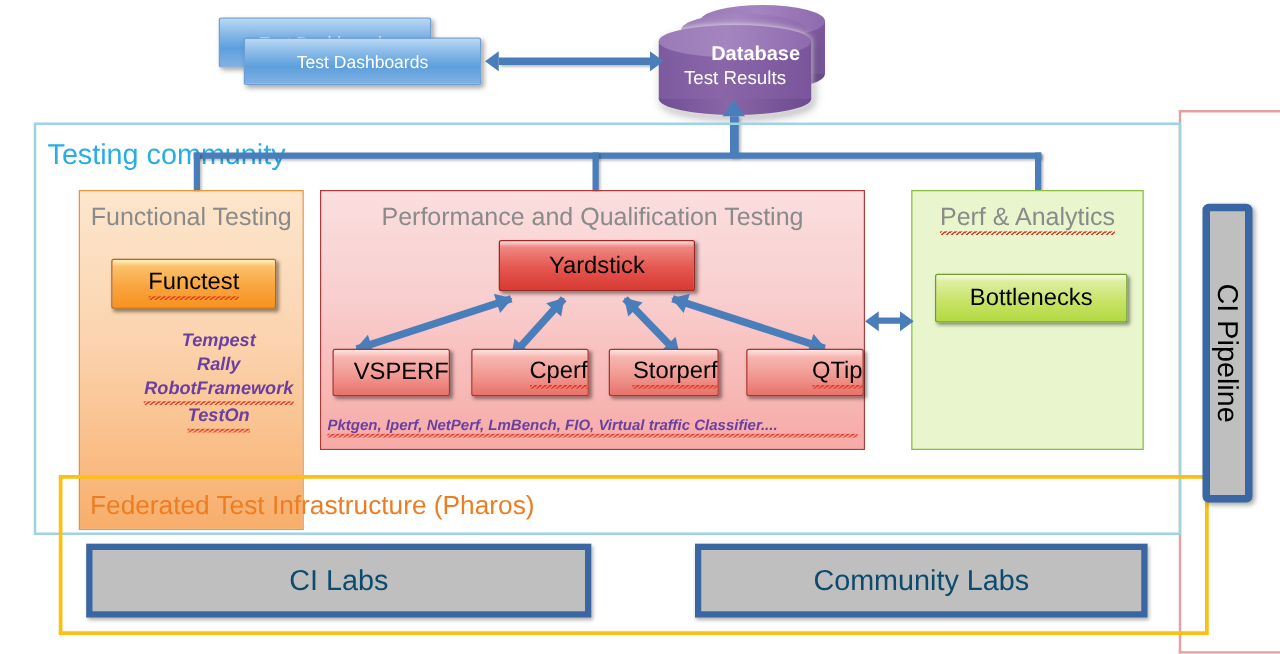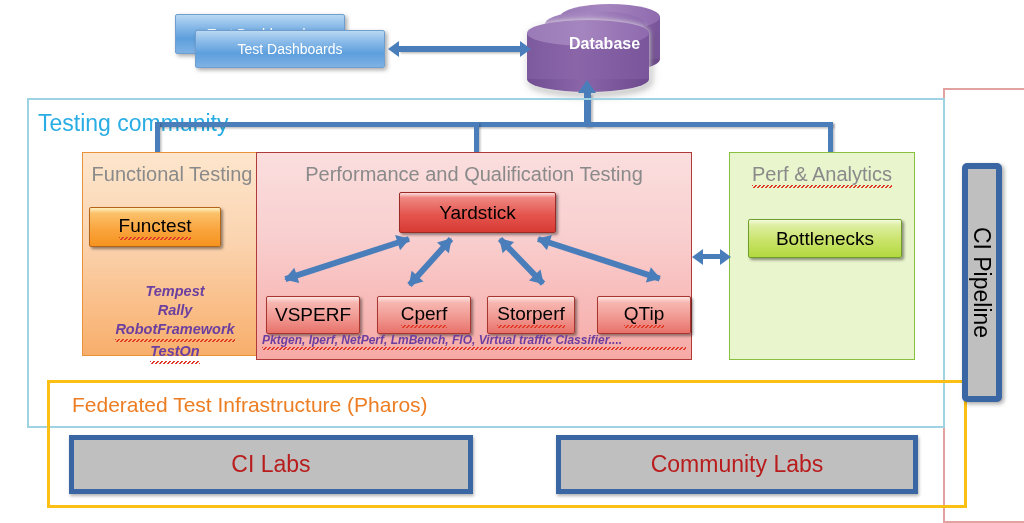--- a/index.html
+++ b/index.html
@@ -26,21 +26,21 @@
     font-size:23px;color:#29ade4;letter-spacing:0px;white-space:nowrap;
   }
 
   
   .panel{border-width:1.5px;border-style:solid;}
   .panel-title{
     position:absolute;left:0;right:0;top:10px;text-align:center;
     font-size:20px;color:#8a8a8a;white-space:nowrap;
   }
   .panel-functional{
-    left:82px;top:152px;width:180px;height:204px;
+    left:63px;top:152px;width:180px;height:272px;
     border-color:#e8923a;
     background:linear-gradient(180deg,#fde6cd 0%,#fbd3ae 45%,#f8ae6b 100%);
   }
   .panel-perfqual{
     left:256px;top:152px;width:436px;height:208px;
     border-color:#b03a3a;
     background:linear-gradient(180deg,#fbdede 0%,#f9cfcf 40%,#f6aaa6 100%);
   }
   .panel-analytics{
     left:729px;top:152px;width:186px;height:208px;
@@ -72,29 +72,30 @@
     left:399px;top:192px;width:157px;height:41px;
     border:1px solid #9a2b24;
     background:linear-gradient(180deg,#fbdede 0%,#ef8781 12%,#e4564f 55%,#d73a33 100%);
   }
   .btn-bottlenecks{
     left:748px;top:219px;width:154px;height:39px;
     border:1px solid #6f9e2c;
     background:linear-gradient(180deg,#f5fbdc 0%,#ddeea2 14%,#c9e36a 55%,#b2d93f 100%);
   }
   .tool-btn{
-    top:296px;width:94px;height:38px;font-size:19px;
+    top:279px;width:94px;height:38px;font-size:19px;
     border:1px solid #a8352e;
     background:linear-gradient(180deg,#fde4e2 0%,#f7b6b0 16%,#f09a93 55%,#e8726a 100%);
+    justify-content:flex-end;
   }
   .tb1{left:266px;} .tb2{left:377px;} .tb3{left:487px;width:88px;} .tb4{left:597px;}
 
   
   .tools-list{
-    left:65px;top:282px;width:180px;text-align:center;
+    left:65px;top:264px;width:180px;text-align:center;
     font-size:14.5px;font-style:italic;font-weight:bold;color:#6b3fa0;
     line-height:19px;
     padding-left:40px;
   }
   .tools-list span{display:inline-block;}
   .perf-tools{
     left:262px;top:333px;width:424px;text-align:left;
     font-size:12px;font-style:italic;font-weight:bold;color:#6b3fa0;
     white-space:nowrap;
   }
@@ -161,21 +162,21 @@
   
   .pharos-box{
     left:47px;top:380px;width:920px;height:128px;
     border:3px solid #fcbf13;background:transparent;
   }
   .pharos-label{
     left:72px;top:393px;font-size:21px;color:#ed7d23;white-space:nowrap;
   }
   .lab{
     display:flex;align-items:center;justify-content:center;
-    font-size:23px;color:#b91c1c;
+    font-size:23px;color:#0c4a6e;
     border:5px solid #3b66a4;background:#bfbfbf;
     box-shadow:1px 2px 3px rgba(0,0,0,.3);
   }
   .lab-ci{left:69px;top:435px;width:404px;height:59px;}
   .lab-comm{left:556px;top:435px;width:362px;height:59px;}
 
   
   .ci-pipe{
     left:962px;top:163px;width:40px;height:239px;
     border:6px solid #3b66a4;background:#bfbfbf;border-radius:5px;
@@ -209,20 +210,21 @@
     <div class="body"></div>
     <div class="top"></div>
 </div>
 <div class="abs cyl cyl-c">
   <div class="bot"></div>
     <div class="body"></div>
     <div class="top"></div>
 </div>
 <div class="abs db-text">
   <span class="l1">Database</span>
+  <span class="l2">Test Results</span>
 </div>
 
 <div class="abs ln conn-shadow" style="left:399px;top:46px;width:122px;height:6px;"></div>
 <div class="abs ah ah-left" style="left:388px;top:41px;"></div>
 <div class="abs ah ah-right" style="left:520px;top:41px;"></div>
 
 <div class="abs ln conn-shadow" style="left:584px;top:93px;width:7px;height:33px;"></div>
 <div class="abs ah ah-up" style="left:578px;top:80px;"></div>
 
 <div class="abs community-box"></div>

